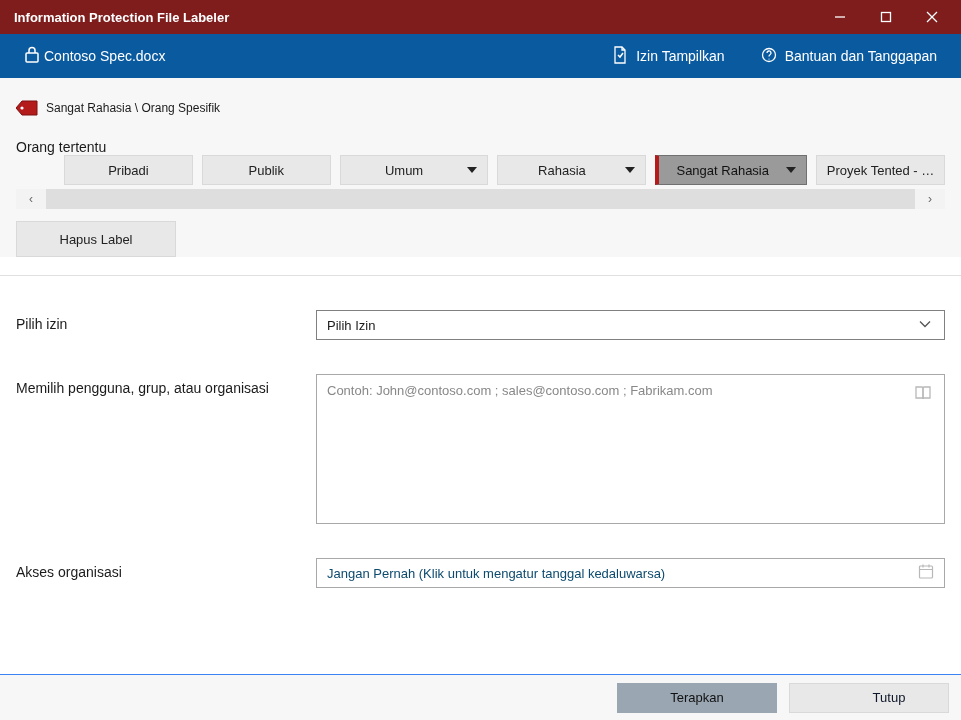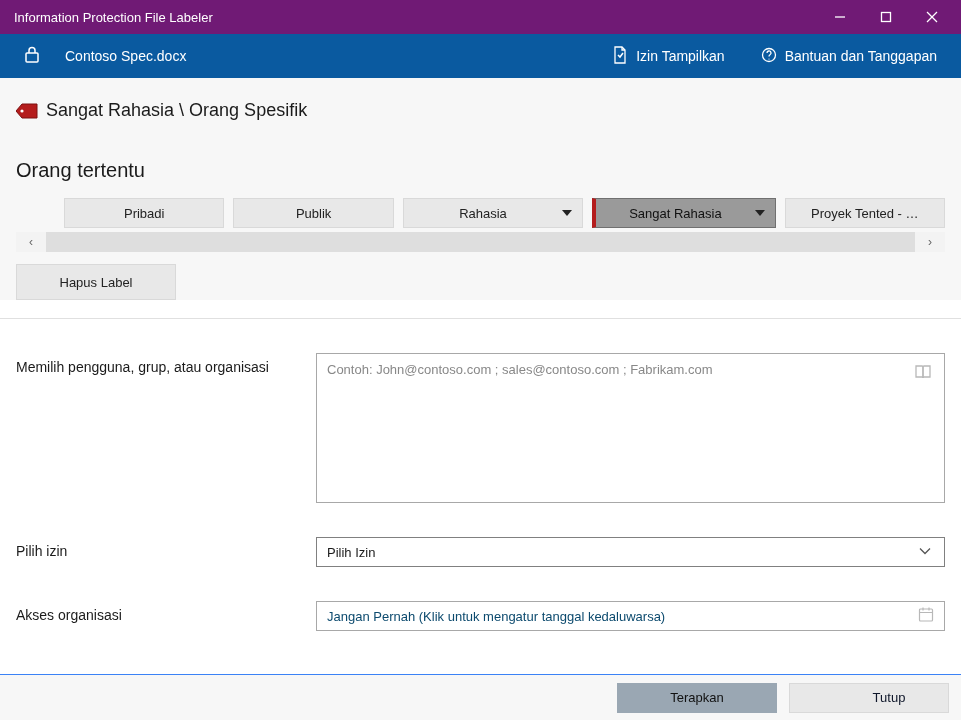--- a/index.html
+++ b/index.html
@@ -1,62 +1,63 @@
 <!DOCTYPE html>
 <html><head>
 <meta charset="utf-8">
 <style>
   * { box-sizing: border-box; margin: 0; padding: 0; font-family: "Segoe UI", Tahoma, sans-serif; }
   html, body { width: 961px; height: 720px; background: #fff; overflow: hidden; }
 
   
   .titlebar {
     height: 34px;
-    background: #701a75;
+    background: #7f1d1d;
     color: #fff;
     display: flex;
     align-items: center;
     padding: 0 6px 0 14px;
     font-size: 13px;
+    font-weight: bold;
   }
   .titlebar .title { flex: 1; }
   .winbtn {
     width: 46px; height: 34px;
     display: flex; align-items: center; justify-content: center;
     color: #fff; font-size: 14px;
   }
   .winbtn svg { stroke: #fff; fill: none; }
 
   
   .header {
     height: 44px;
     background: #0a5aa0;
     color: #fff;
     display: flex;
     align-items: center;
     padding: 0 24px;
     font-size: 14px;
     gap: 10px;
   }
-  .header .file { display: flex; align-items: center; gap: 25px; flex: 1; text-align: center; }
+  .header .file { display: flex; align-items: center; gap: 4px; flex: 1; text-align: center; }
   .header .act { display: flex; align-items: center; gap: 8px; margin-left: 26px; }
 
   
   .body { padding: 22px 16px 0 16px; background: #f7f7f7; }
 
   .labelrow {
     display: flex; align-items: center; gap: 10px;
-    font-size: 18px; color: #1b1b1b; margin-bottom: 38px;
+    font-size: 12px; color: #1b1b1b; margin-bottom: 23px;
   }
   .tag-icon {
     width: 20px; height: 16px; position: relative;
   }
   .tag-icon svg { display: block; }
 
-  .specific { font-size: 20px; color: #1b1b1b; margin-bottom: 16px; }
+  .specific { font-size: 14px; color: #1b1b1b; }
 
   
   .tabs {
     display: flex; gap: 9px; margin-left: 48px;
   }
   .tab {
     flex: 1;
     height: 30px;
     background: #e8e8e8;
     border: 1px solid #d9d9d9;
@@ -217,20 +218,24 @@
   <div class="specific">Orang tertentu</div>
 
   <div class="tabs">
     <div class="tab">
         <span>Pribadi</span>
       </div>
     <div class="tab">
         <span>Publik</span>
       </div>
     <div class="tab with-arrow">
+        <span>Umum</span>
+        <span class="caret"></span>
+      </div>
+    <div class="tab with-arrow">
         <span>Rahasia</span>
         <span class="caret"></span>
       </div>
     <div class="tab with-arrow selected">
         <span>Sangat Rahasia</span>
         <span class="caret"></span>
       </div>
     <div class="tab">
         <span>Proyek Tented - …</span>
       </div>
@@ -243,44 +248,44 @@
   </div>
 
   <div class="delete-btn">
     <span>Hapus Label</span>
   </div>
 </div>
 
 <div style="height:1px;background:#e0e0e0;margin-top:18px"></div>
 
 <div class="form">
+  <div class="row">
+    <div class="lbl">Pilih izin</div>
+    <div class="ctrl">
+      <div class="select">
+        <span>Pilih Izin</span>
+        <span class="chev">
+          <svg width="14" height="10" viewBox="0 0 14 10">
+              <polyline points="2,2 7,7 12,2" stroke-width="1.3"></polyline>
+            </svg>
+        </span>
+      </div>
+    </div>
+  </div>
+
   <div class="row">
     <div class="lbl">Memilih pengguna, grup, atau organisasi</div>
     <div class="ctrl">
       <div class="textarea">
         <span>Contoh: John@contoso.com ; sales@contoso.com ; Fabrikam.com</span>
         <span class="book">
           <svg width="18" height="16" viewBox="0 0 18 16" fill="none" stroke="#b8b8b8" stroke-width="1.3">
             <path d="M2 2 h6 a1 1 0 0 1 1 1 v11 a1 1 0 0 0 -1 -1 h-6 z"></path>
             <path d="M16 2 h-6 a1 1 0 0 0 -1 1 v11 a1 1 0 0 1 1 -1 h6 z"></path>
           </svg>
-        </span>
-      </div>
-    </div>
-  </div>
-
-  <div class="row">
-    <div class="lbl">Pilih izin</div>
-    <div class="ctrl">
-      <div class="select">
-        <span>Pilih Izin</span>
-        <span class="chev">
-          <svg width="14" height="10" viewBox="0 0 14 10">
-              <polyline points="2,2 7,7 12,2" stroke-width="1.3"></polyline>
-            </svg>
         </span>
       </div>
     </div>
   </div>
 
   <div class="row" style="margin-bottom:0">
     <div class="lbl">Akses organisasi</div>
     <div class="ctrl">
       <div class="dateinput">
         <span>Jangan Pernah (Klik untuk mengatur tanggal kedaluwarsa)</span>

